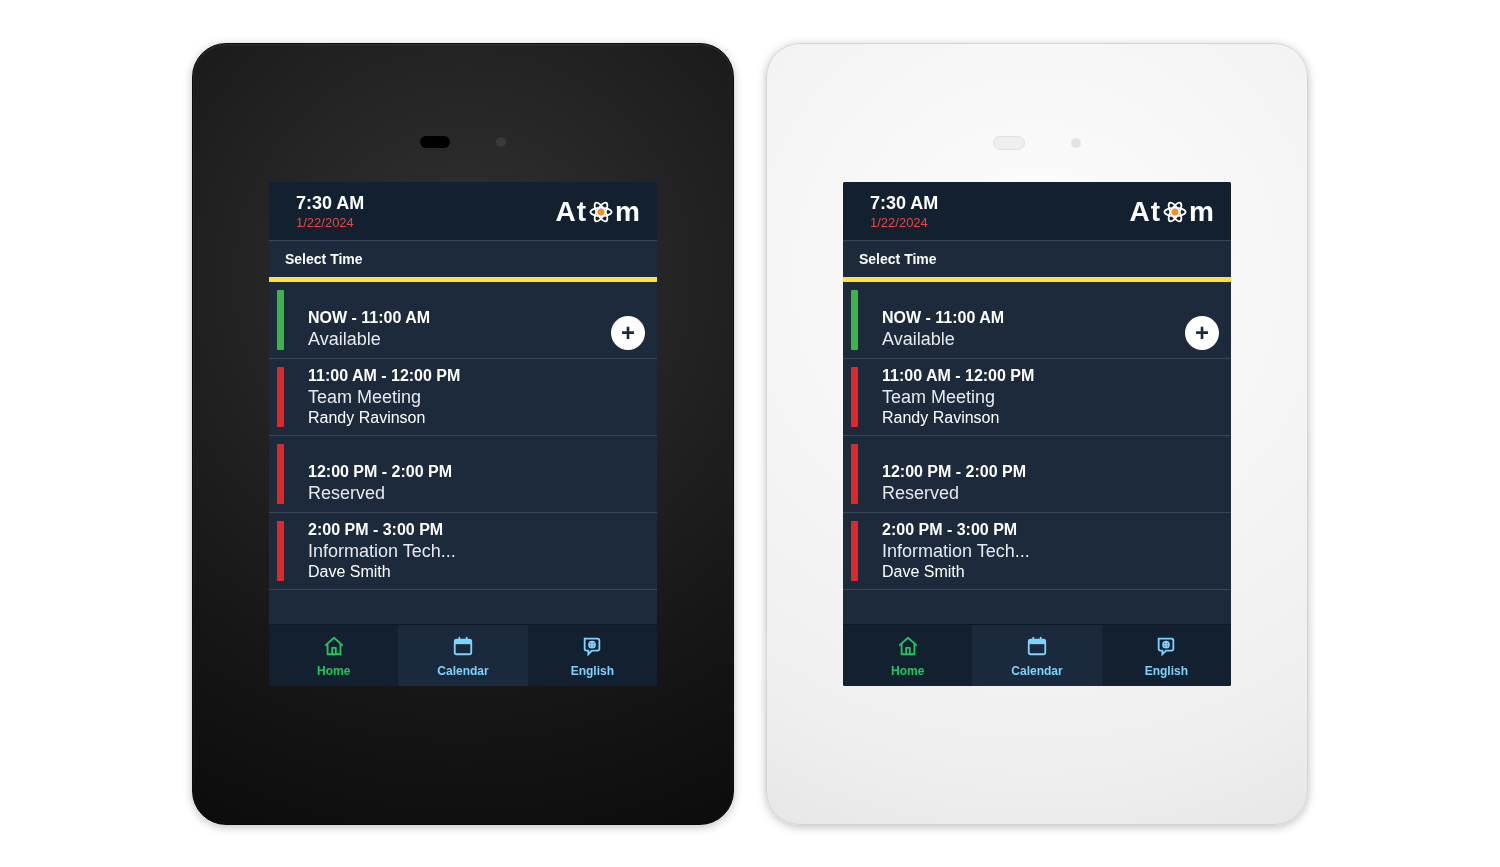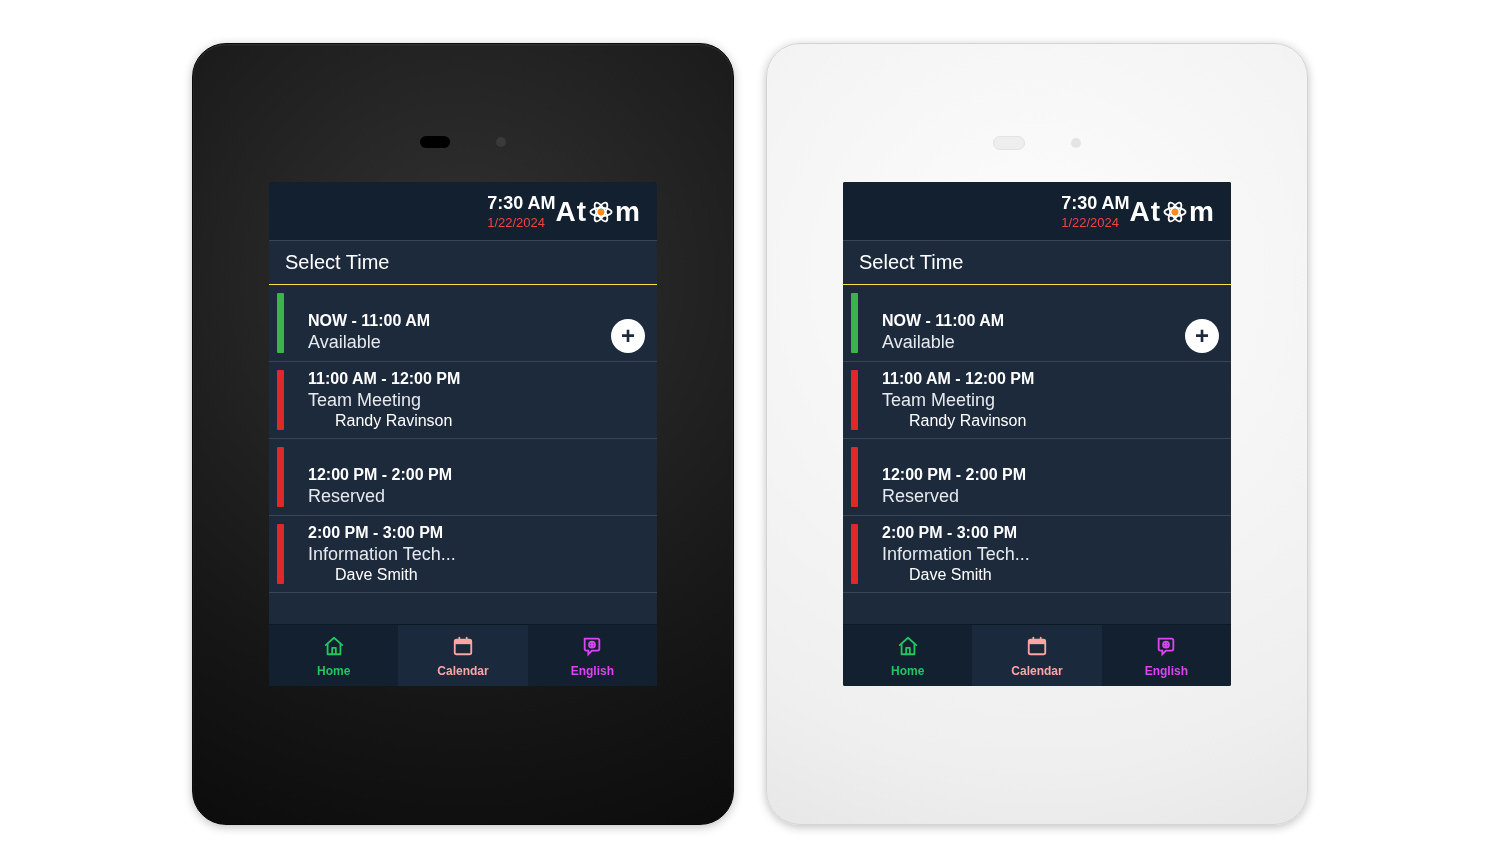--- a/index.html
+++ b/index.html
@@ -70,21 +70,21 @@
     overflow: hidden;
     border-radius: 2px;
   }
 
   
   .hdr {
     background: #12202f;
     padding: 12px 16px 10px 27px;
     display: flex;
     align-items: center;
-    justify-content: flex-end;
+    justify-content: space-between;
     border-bottom: 1px solid #3a4657;
   }
   .hdr .time {
     font-weight: 700;
     font-size: 18px;
     line-height: 1.1;
   }
   .hdr .date {
     font-size: 13px;
     color: #ef4444;
@@ -101,23 +101,23 @@
   .logo .atom-icon {
     display:inline-block;
     width:26px;
     height:26px;
     margin:0 1px;
     vertical-align:middle;
   }
   
   .section-title {
     padding: 10px 16px 10px 16px;
-    font-size: 20px;
-    font-weight: 400;
-    border-bottom: 1px solid #fde047;
+    font-size: 14px;
+    font-weight: 700;
+    border-bottom: 5px solid #fde047;
   }
   
   .list {
     flex: 1;
     overflow: hidden;
   }
   .slot {
     display: flex;
     align-items: flex-end;
     padding: 8px 12px 8px 8px;
@@ -130,21 +130,21 @@
     width: 7px;
     align-self: stretch;
     border-radius: 1px;
     margin-right: 12px;
   }
   .bar.green { background:#3bb54a; }
   .bar.red   { background:#e02828; }
   .slot-main { flex:1; }
   .slot-time { font-size: 16px; font-weight: 700; }
   .slot-sub  { font-size: 18px; color:#e6e9ee; margin-top:2px; }
-  .slot-person { font-size: 16px; margin-top:1px;margin-left:27px; }
+  .slot-person { font-size: 16px; margin-top:1px; }
   .add-btn {
     width: 34px;
     height: 34px;
     border-radius: 50%;
     background: #fff;
     color: #1d2a3c;
     display:flex;
     align-items:center;
     justify-content:center;
     font-size: 24px;
@@ -165,24 +165,24 @@
     align-items:center;
     justify-content:center;
     padding:10px 4px 8px 4px;
     font-size:12px;
     font-weight:700;
     color:#22c55e;
     gap:4px;
     cursor:pointer;
   }
   .nav-item.active {
-    color:#fca5a5;
+    color:#7dd3fc;
     background:#1a2a3c;
   }
-  .nav-item.dim { color:#d946ef; }
+  .nav-item.dim { color:#7dd3fc; }
   .nav-item svg { width:22px; height:22px; }
 </style>
 </head>
 <body>
 
 <div class="stage">
   <div class="device black">
     <div class="sensor-bar">
       <span class="sensor-pill"></span>
       <span class="sensor-dot"></span>

